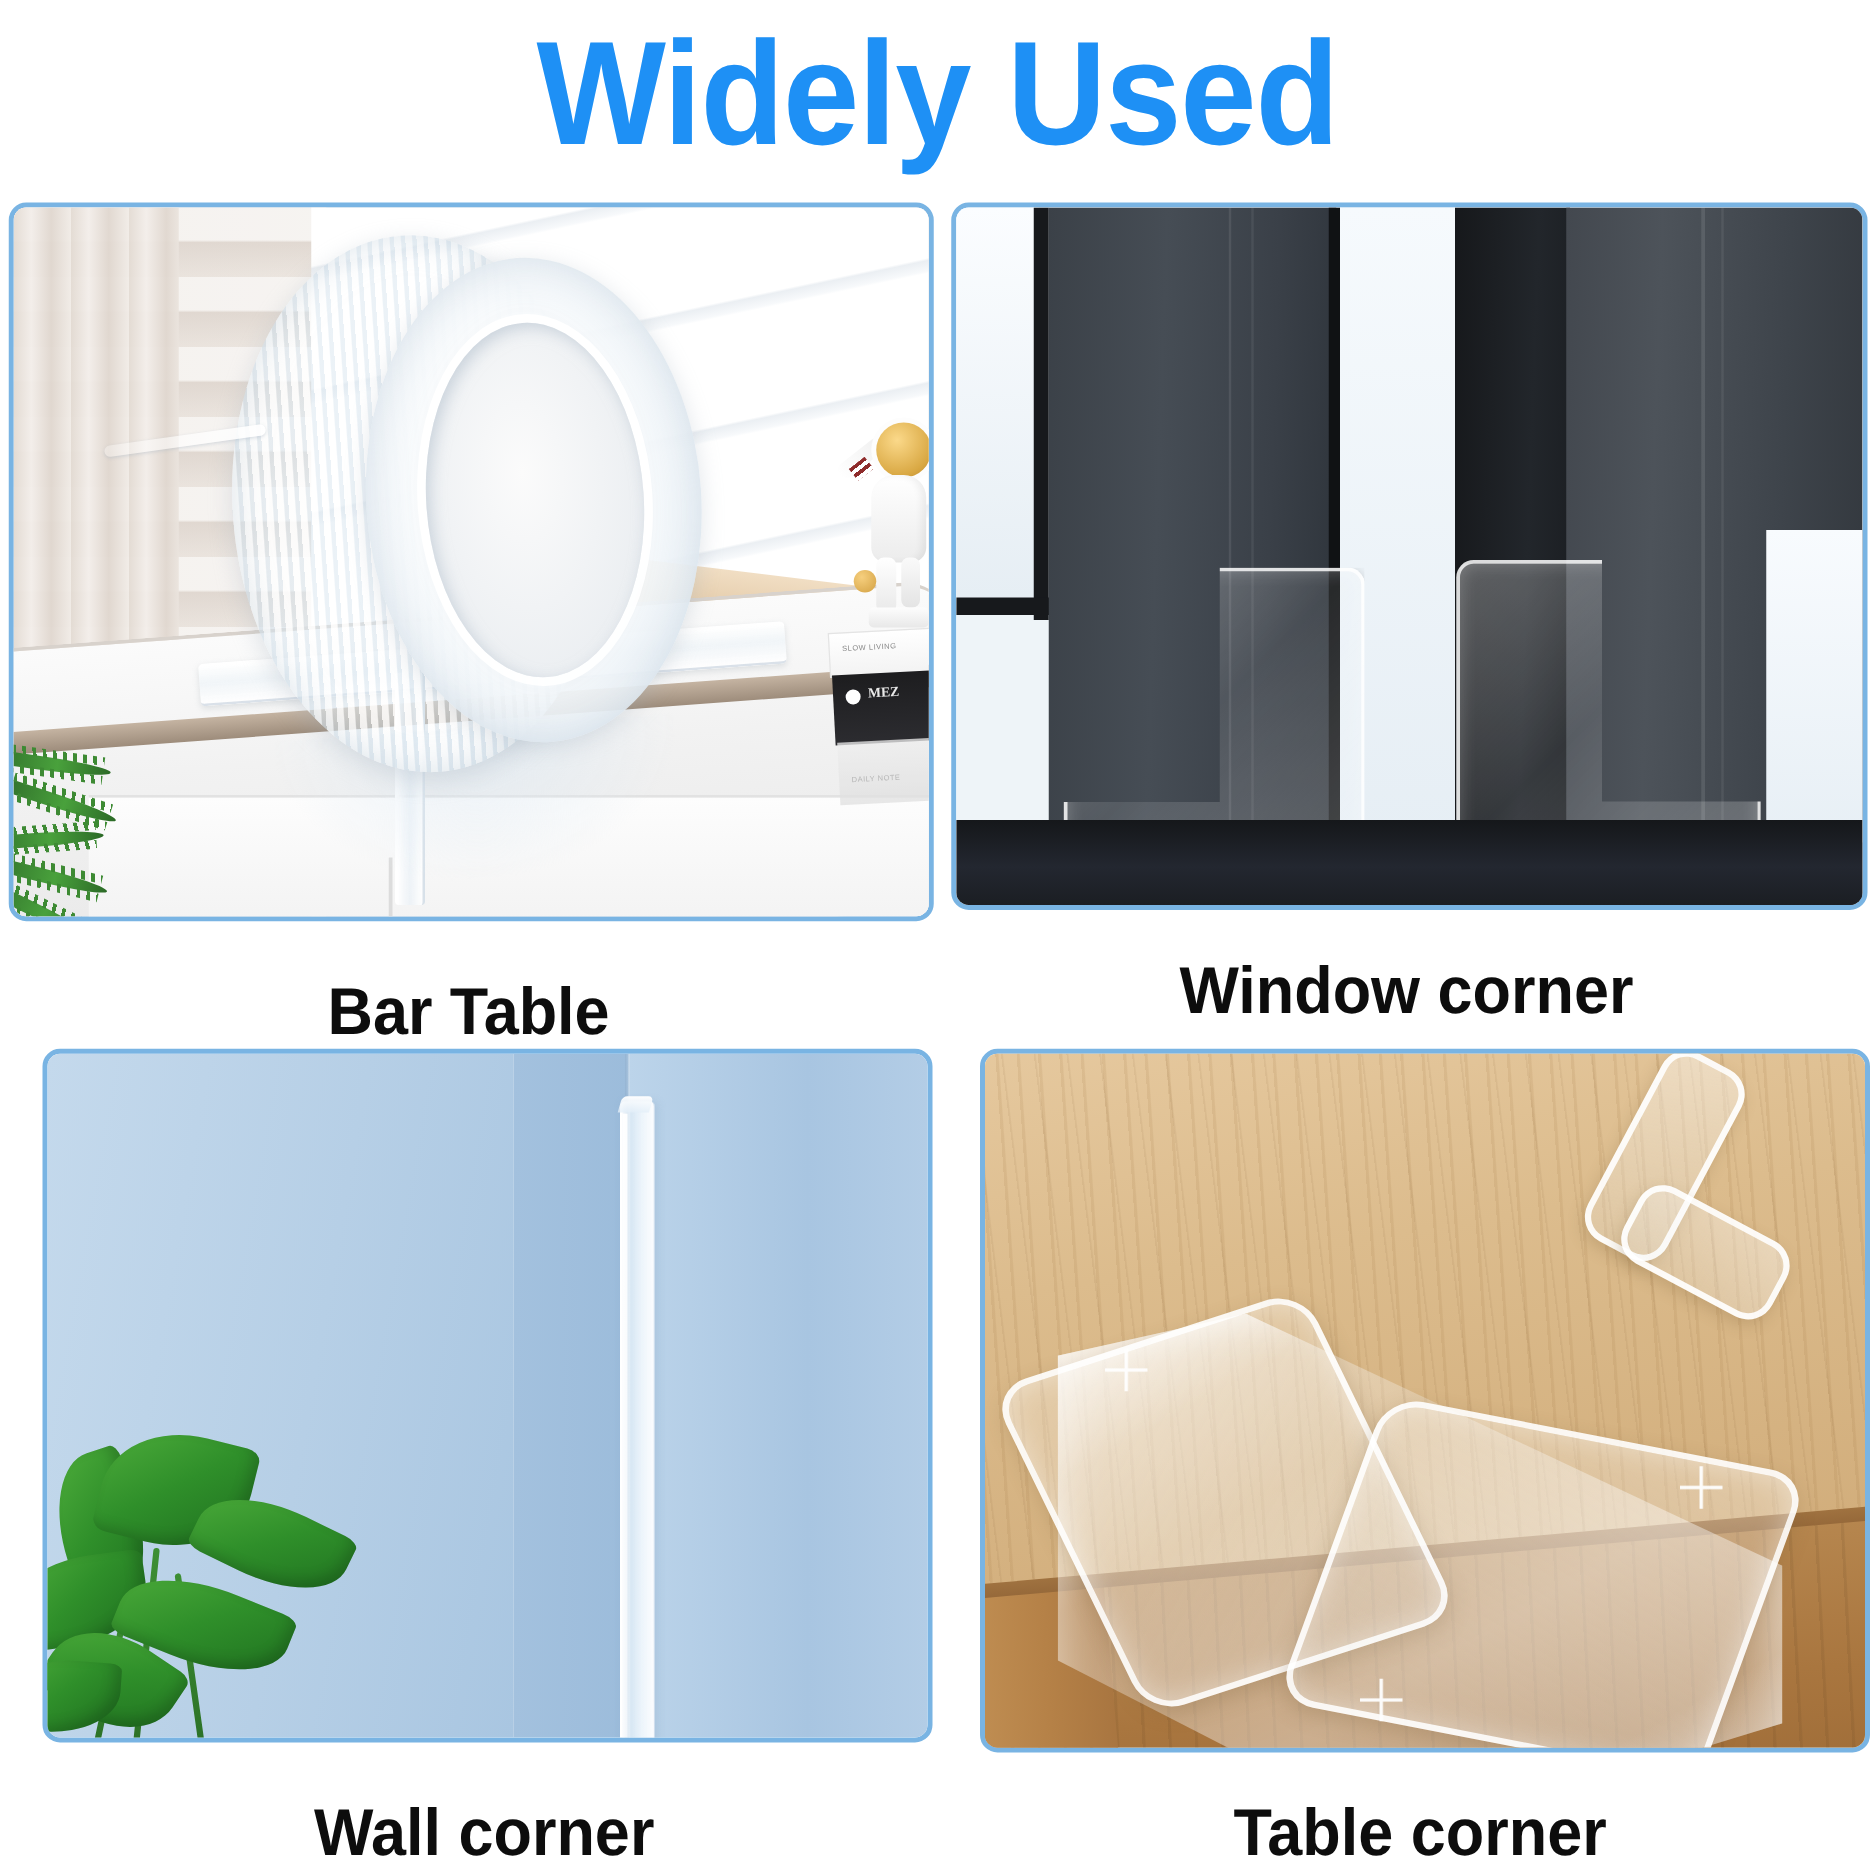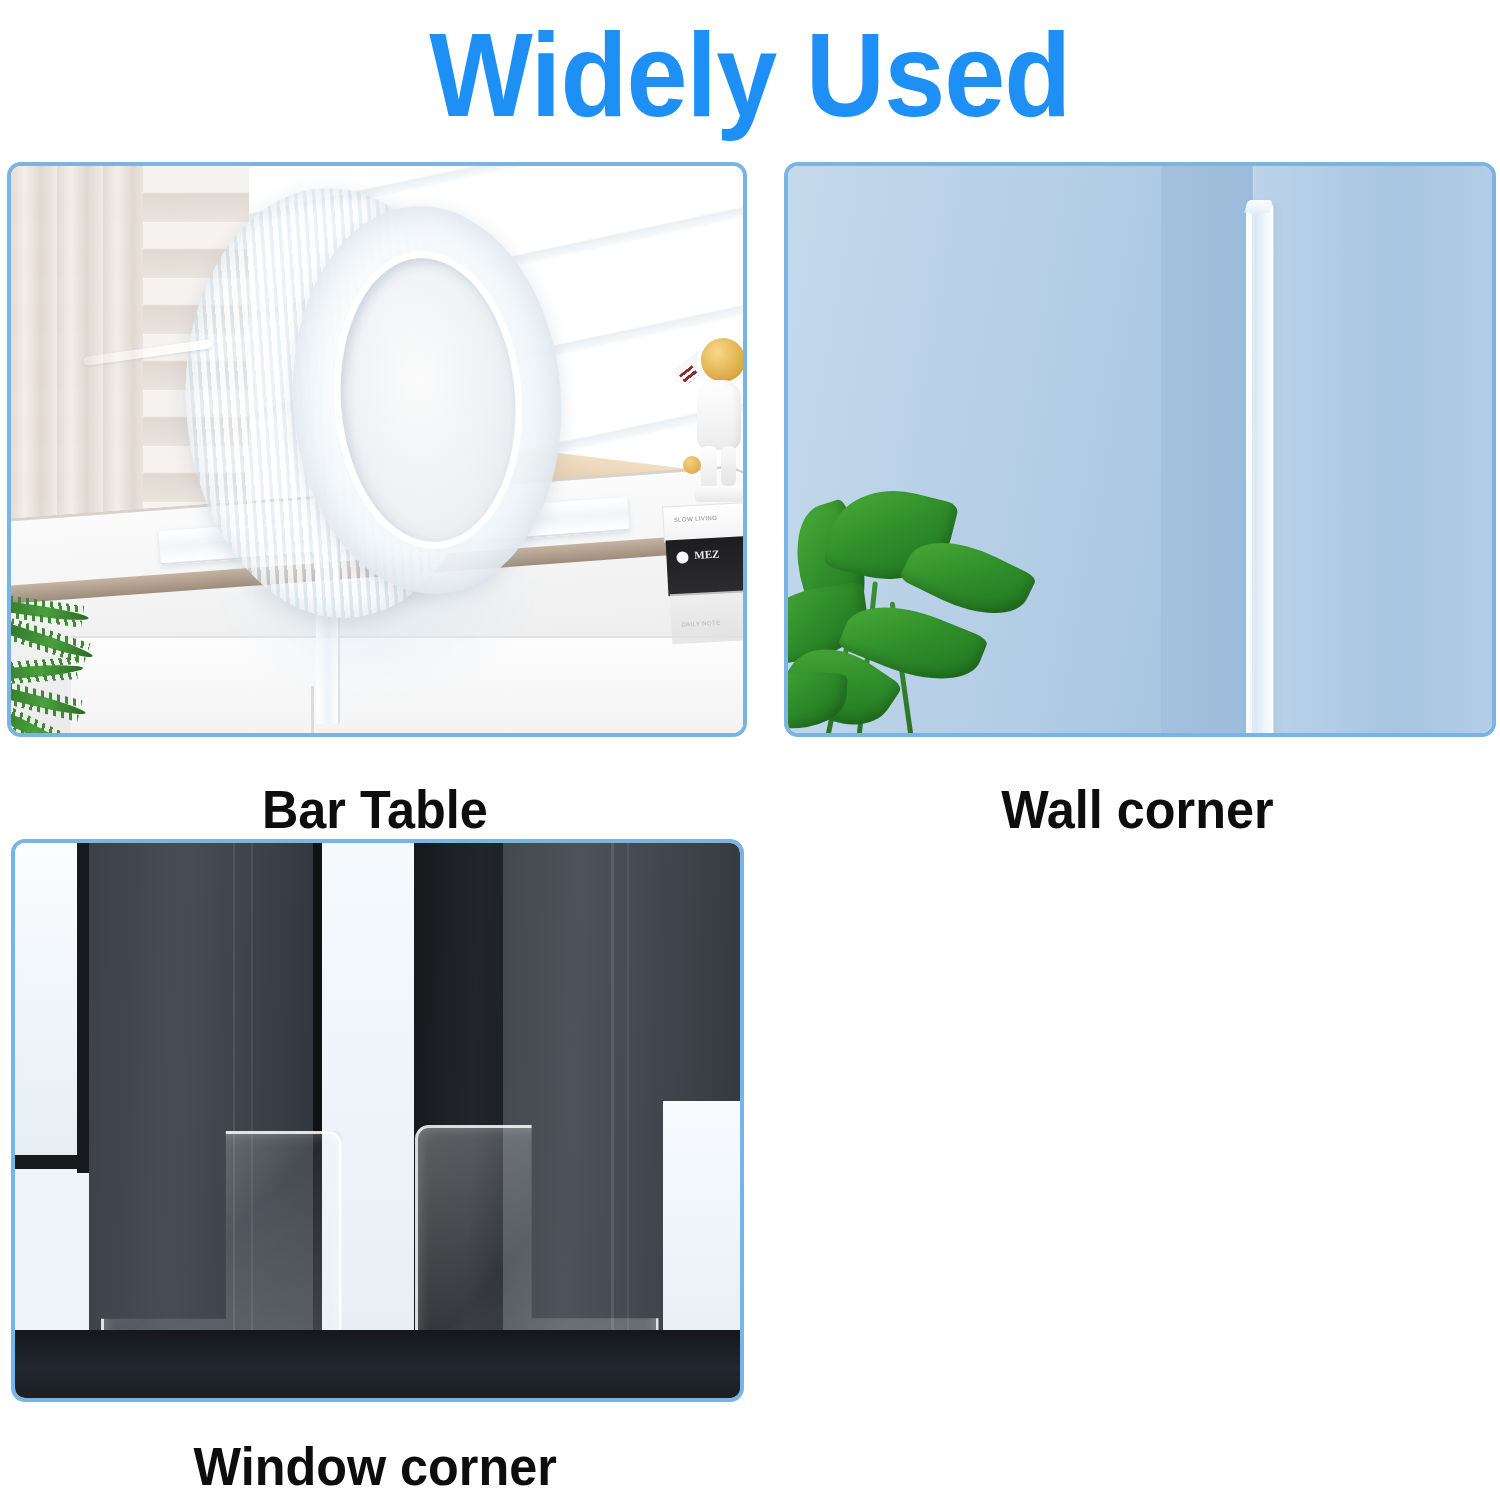--- a/index.html
+++ b/index.html
@@ -581,49 +581,20 @@
         <div class="p1-plant">
           <div class="p1-frond" style="left:-4px;  top:10px;  transform:rotate(8deg);"></div>
           <div class="p1-frond" style="left:2px;   top:40px;  transform:rotate(18deg);"></div>
           <div class="p1-frond" style="left:-10px; top:70px;  transform:rotate(-4deg);"></div>
           <div class="p1-frond" style="left:-6px;  top:100px; transform:rotate(14deg);"></div>
           <div class="p1-frond" style="left:-14px; top:128px; transform:rotate(26deg);"></div>
         </div>
       </div>
     </div>
     <div class="caption">Bar Table</div>
-  </div>
-
-  <div class="cell cell-tr">
-    <div class="panel">
-      <div class="scene">
-        <div class="p2-wall-left"></div>
-        <div class="p2-wall-mid"></div>
-        <div class="p2-wall-right"></div>
-        <div class="p2-corner-seam"></div>
-
-        <div class="p2-guard"></div>
-        <div class="p2-guard-top"></div>
-        <div class="p2-guard-hl"></div>
-
-        <div class="p2-plant">
-          <div class="p2-stem" style="left:84px;  top:120px; height:170px; transform:rotate(6deg);"></div>
-          <div class="p2-stem" style="left:120px; top:140px; height:150px; transform:rotate(-8deg);"></div>
-          <div class="p2-stem" style="left:56px;  top:160px; height:130px; transform:rotate(12deg);"></div>
-          <div class="p2-leaf" style="left:18px;  top:44px;  width:66px;  height:124px; transform:rotate(-18deg);"></div>
-          <div class="p2-leaf" style="left:52px;  top:28px;  width:118px; height:92px;  transform:rotate(14deg);"></div>
-          <div class="p2-leaf" style="left:126px; top:86px;  width:124px; height:62px;  transform:rotate(26deg);"></div>
-          <div class="p2-leaf" style="left:-24px; top:128px; width:112px; height:70px;  transform:rotate(-8deg);"></div>
-          <div class="p2-leaf" style="left:64px;  top:150px; width:138px; height:64px;  transform:rotate(22deg);"></div>
-          <div class="p2-leaf" style="left:8px;   top:190px; width:104px; height:72px;  transform:rotate(34deg);"></div>
-          <div class="p2-leaf" style="left:-30px; top:210px; width:96px;  height:58px;  transform:rotate(4deg);"></div>
-        </div>
-      </div>
-    </div>
-    <div class="caption">Wall corner</div>
   </div>
 
   <div class="cell cell-bl">
     <div class="panel">
       <div class="scene">
         <div class="p3-bg"></div>
         <div class="p3-glass-l"></div>
         <div class="p3-frame-lv"></div>
         <div class="p3-frame-lh"></div>
         <div class="p3-sash1"></div>
@@ -640,14 +611,69 @@
         <div class="guard-L p3-guard1"></div>
         <div class="guard-L p3-guard2"></div>
 
         <div class="p3-sill-hl"></div>
         <div class="p3-sill"></div>
       </div>
     </div>
     <div class="caption">Window corner</div>
   </div>
 
+  <div class="cell cell-tr">
+    <div class="panel">
+      <div class="scene">
+        <div class="p2-wall-left"></div>
+        <div class="p2-wall-mid"></div>
+        <div class="p2-wall-right"></div>
+        <div class="p2-corner-seam"></div>
+
+        <div class="p2-guard"></div>
+        <div class="p2-guard-top"></div>
+        <div class="p2-guard-hl"></div>
+
+        <div class="p2-plant">
+          <div class="p2-stem" style="left:84px;  top:120px; height:170px; transform:rotate(6deg);"></div>
+          <div class="p2-stem" style="left:120px; top:140px; height:150px; transform:rotate(-8deg);"></div>
+          <div class="p2-stem" style="left:56px;  top:160px; height:130px; transform:rotate(12deg);"></div>
+          <div class="p2-leaf" style="left:18px;  top:44px;  width:66px;  height:124px; transform:rotate(-18deg);"></div>
+          <div class="p2-leaf" style="left:52px;  top:28px;  width:118px; height:92px;  transform:rotate(14deg);"></div>
+          <div class="p2-leaf" style="left:126px; top:86px;  width:124px; height:62px;  transform:rotate(26deg);"></div>
+          <div class="p2-leaf" style="left:-24px; top:128px; width:112px; height:70px;  transform:rotate(-8deg);"></div>
+          <div class="p2-leaf" style="left:64px;  top:150px; width:138px; height:64px;  transform:rotate(22deg);"></div>
+          <div class="p2-leaf" style="left:8px;   top:190px; width:104px; height:72px;  transform:rotate(34deg);"></div>
+          <div class="p2-leaf" style="left:-30px; top:210px; width:96px;  height:58px;  transform:rotate(4deg);"></div>
+        </div>
+      </div>
+    </div>
+    <div class="caption">Wall corner</div>
+  </div>
+
+  <div class="cell cell-br">
+    <div class="panel">
+      <div class="scene">
+        <div class="p4-bg"></div>
+        <div class="p4-side"></div>
+        <div class="p4-left-edge"></div>
+        <div class="p4-edge"></div>
+        <div class="p4-top"></div>
+        <div class="p4-top-grain"></div>
+
+        <div class="p4-bumper"></div>
+        <div class="p4-bumper-out"></div>
+        <div class="p4-b-arm1"></div>
+        <div class="p4-b-arm2"></div>
+        <div class="p4-spark" style="left:96px;  top:236px;"></div>
+        <div class="p4-spark" style="left:556px; top:330px;"></div>
+        <div class="p4-spark" style="left:300px; top:500px;"></div>
+
+        <div class="p4-loose">
+          <div class="p4-loose-a"></div>
+          <div class="p4-loose-b"></div>
+        </div>
+      </div>
+    </div>
+    <div class="caption">Table corner</div>
+  </div>
 
 </div>
 
 </body></html>

